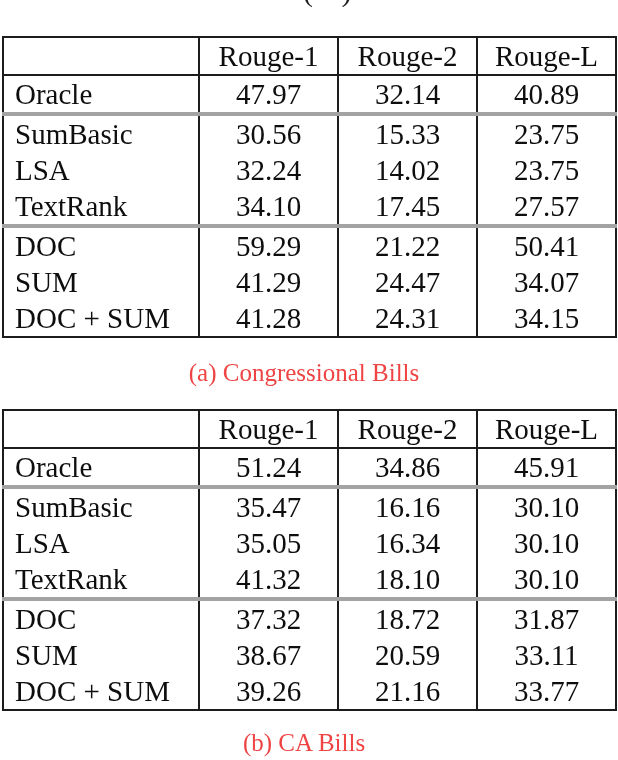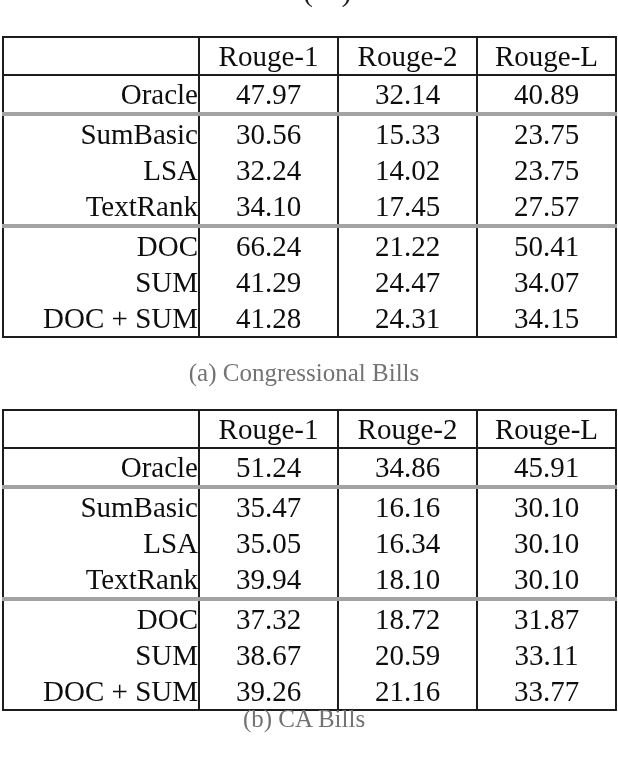--- a/index.html
+++ b/index.html
@@ -65,35 +65,36 @@
     border-left: 2px solid #1c1c1c;
   }
   .rouge-table thead tr {
     border-bottom: 2px solid #1c1c1c;
   }
   .rouge-table tr.rule-top {
     border-top: 4px solid #a3a3a3;
   }
   .rouge-table th { text-align: center; }
   .rouge-table td.label-cell {
-    text-align: right;
+    text-align: left;
+    padding-left: 11px;
   }
   .rouge-table td.value-cell { text-align: center; font-family: Liberation Serif, serif; }
 
   .table-caption {
     position: absolute;
     left: 0;
     width: 608px;
     text-align: center;
     font-size: 25px;
     line-height: 30px;
-    color: #737373;
+    color: #ef4444;
   }
   #caption-a { top: 358px; }
-  #caption-b { top: 704px; font-family: Liberation Serif, serif; }
+  #caption-b { top: 728px; font-family: Liberation Serif, serif; }
 </style>
 </head>
 <body>
 
 <div class="top-fragment">
   <span class="frag-text">( )</span>
 </div>
 
 <table class="rouge-table" id="table-a">
   <colgroup>
@@ -130,21 +131,21 @@
       <td class="value-cell">23.75</td>
     </tr>
     <tr>
       <td class="label-cell">TextRank</td>
       <td class="value-cell">34.10</td>
       <td class="value-cell">17.45</td>
       <td class="value-cell">27.57</td>
     </tr>
     <tr class="rule-top">
       <td class="label-cell">DOC</td>
-      <td class="value-cell">66.24</td>
+      <td class="value-cell">59.29</td>
       <td class="value-cell">21.22</td>
       <td class="value-cell">50.41</td>
     </tr>
     <tr>
       <td class="label-cell">SUM</td>
       <td class="value-cell">41.29</td>
       <td class="value-cell">24.47</td>
       <td class="value-cell">34.07</td>
     </tr>
     <tr>
@@ -187,21 +188,21 @@
       <td class="value-cell">30.10</td>
     </tr>
     <tr>
       <td class="label-cell">LSA</td>
       <td class="value-cell">35.05</td>
       <td class="value-cell">16.34</td>
       <td class="value-cell">30.10</td>
     </tr>
     <tr>
       <td class="label-cell">TextRank</td>
-      <td class="value-cell">39.94</td>
+      <td class="value-cell">41.32</td>
       <td class="value-cell">18.10</td>
       <td class="value-cell">30.10</td>
     </tr>
     <tr class="rule-top">
       <td class="label-cell">DOC</td>
       <td class="value-cell">37.32</td>
       <td class="value-cell">18.72</td>
       <td class="value-cell">31.87</td>
     </tr>
     <tr>

